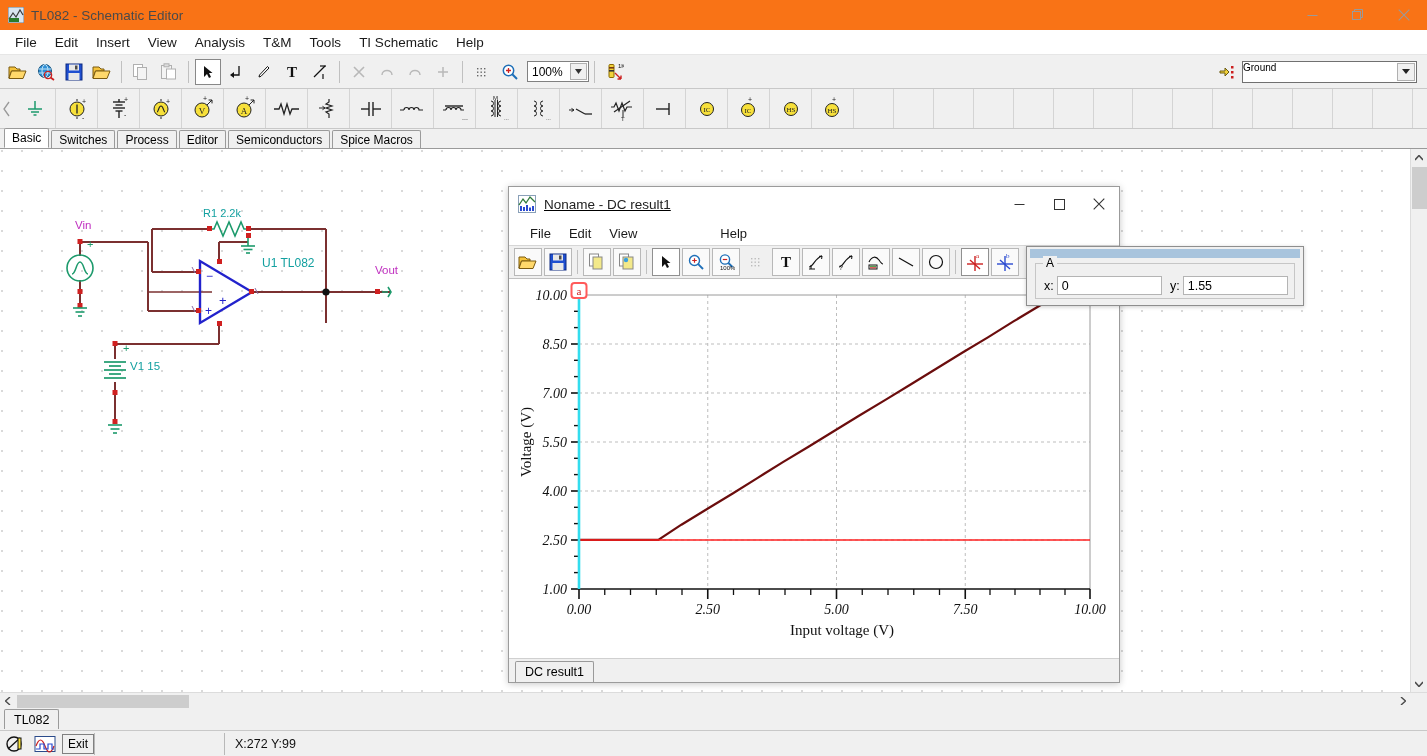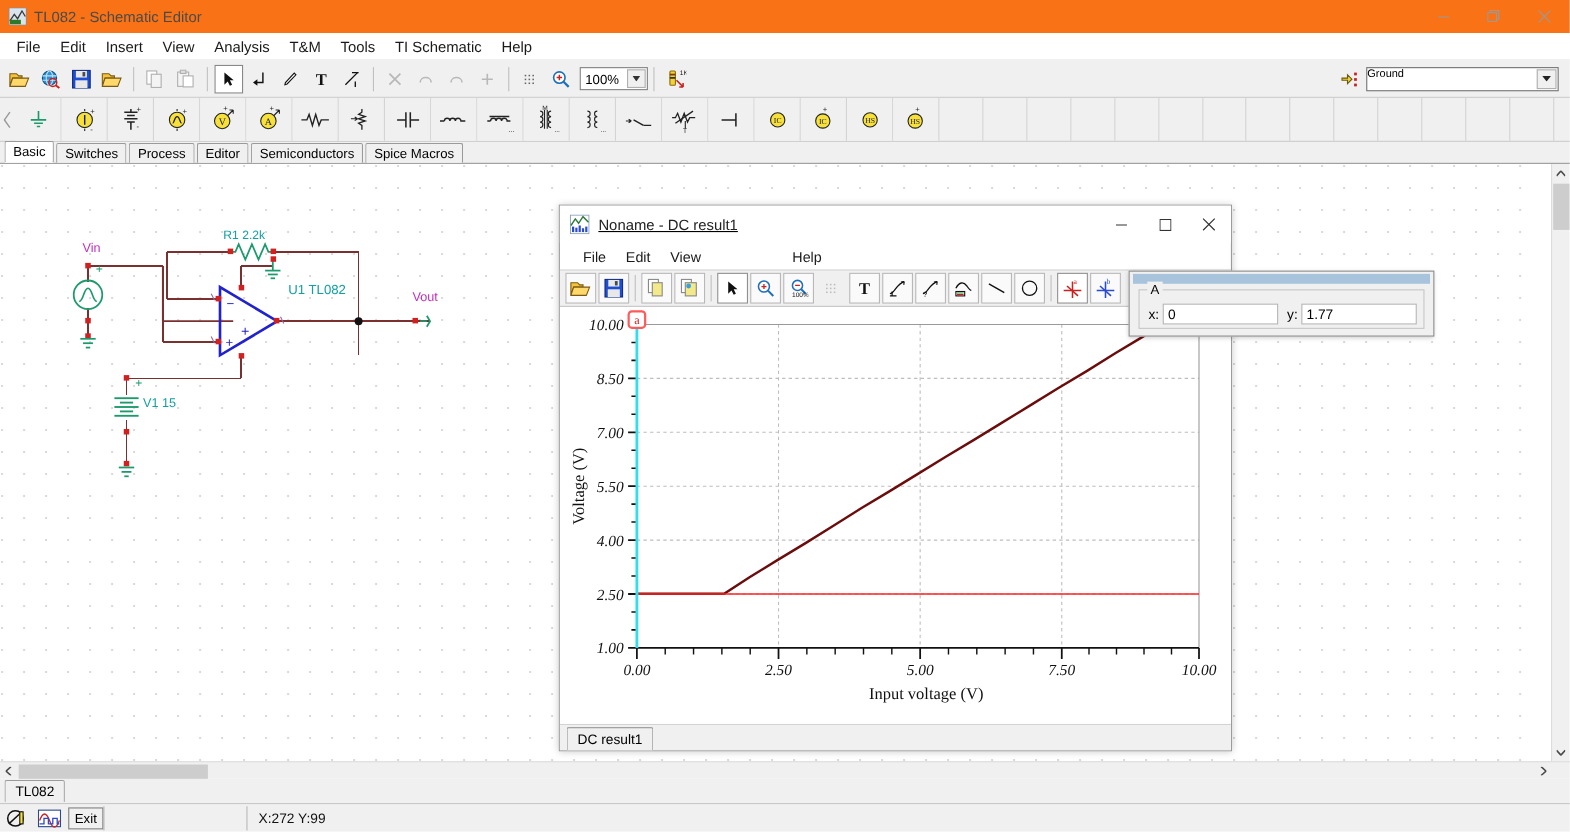--- a/index.html
+++ b/index.html
@@ -1084,16 +1084,16 @@
 </div>
 
 <div id="cursorpanel">
   <div class="cp-bar"></div>
   <div class="cp-group">
     <div class="cp-legend">A</div>
     <div class="cp-row">
       <span class="cp-lbl">x:</span>
       <span class="cp-input" style="width:108px">0</span>
       <span class="cp-lbl" style="margin-left:8px">y:</span>
-      <span class="cp-input" style="width:108px">1.77</span>
+      <span class="cp-input" style="width:108px">1.55</span>
     </div>
   </div>
 </div>
 
 </body></html>

